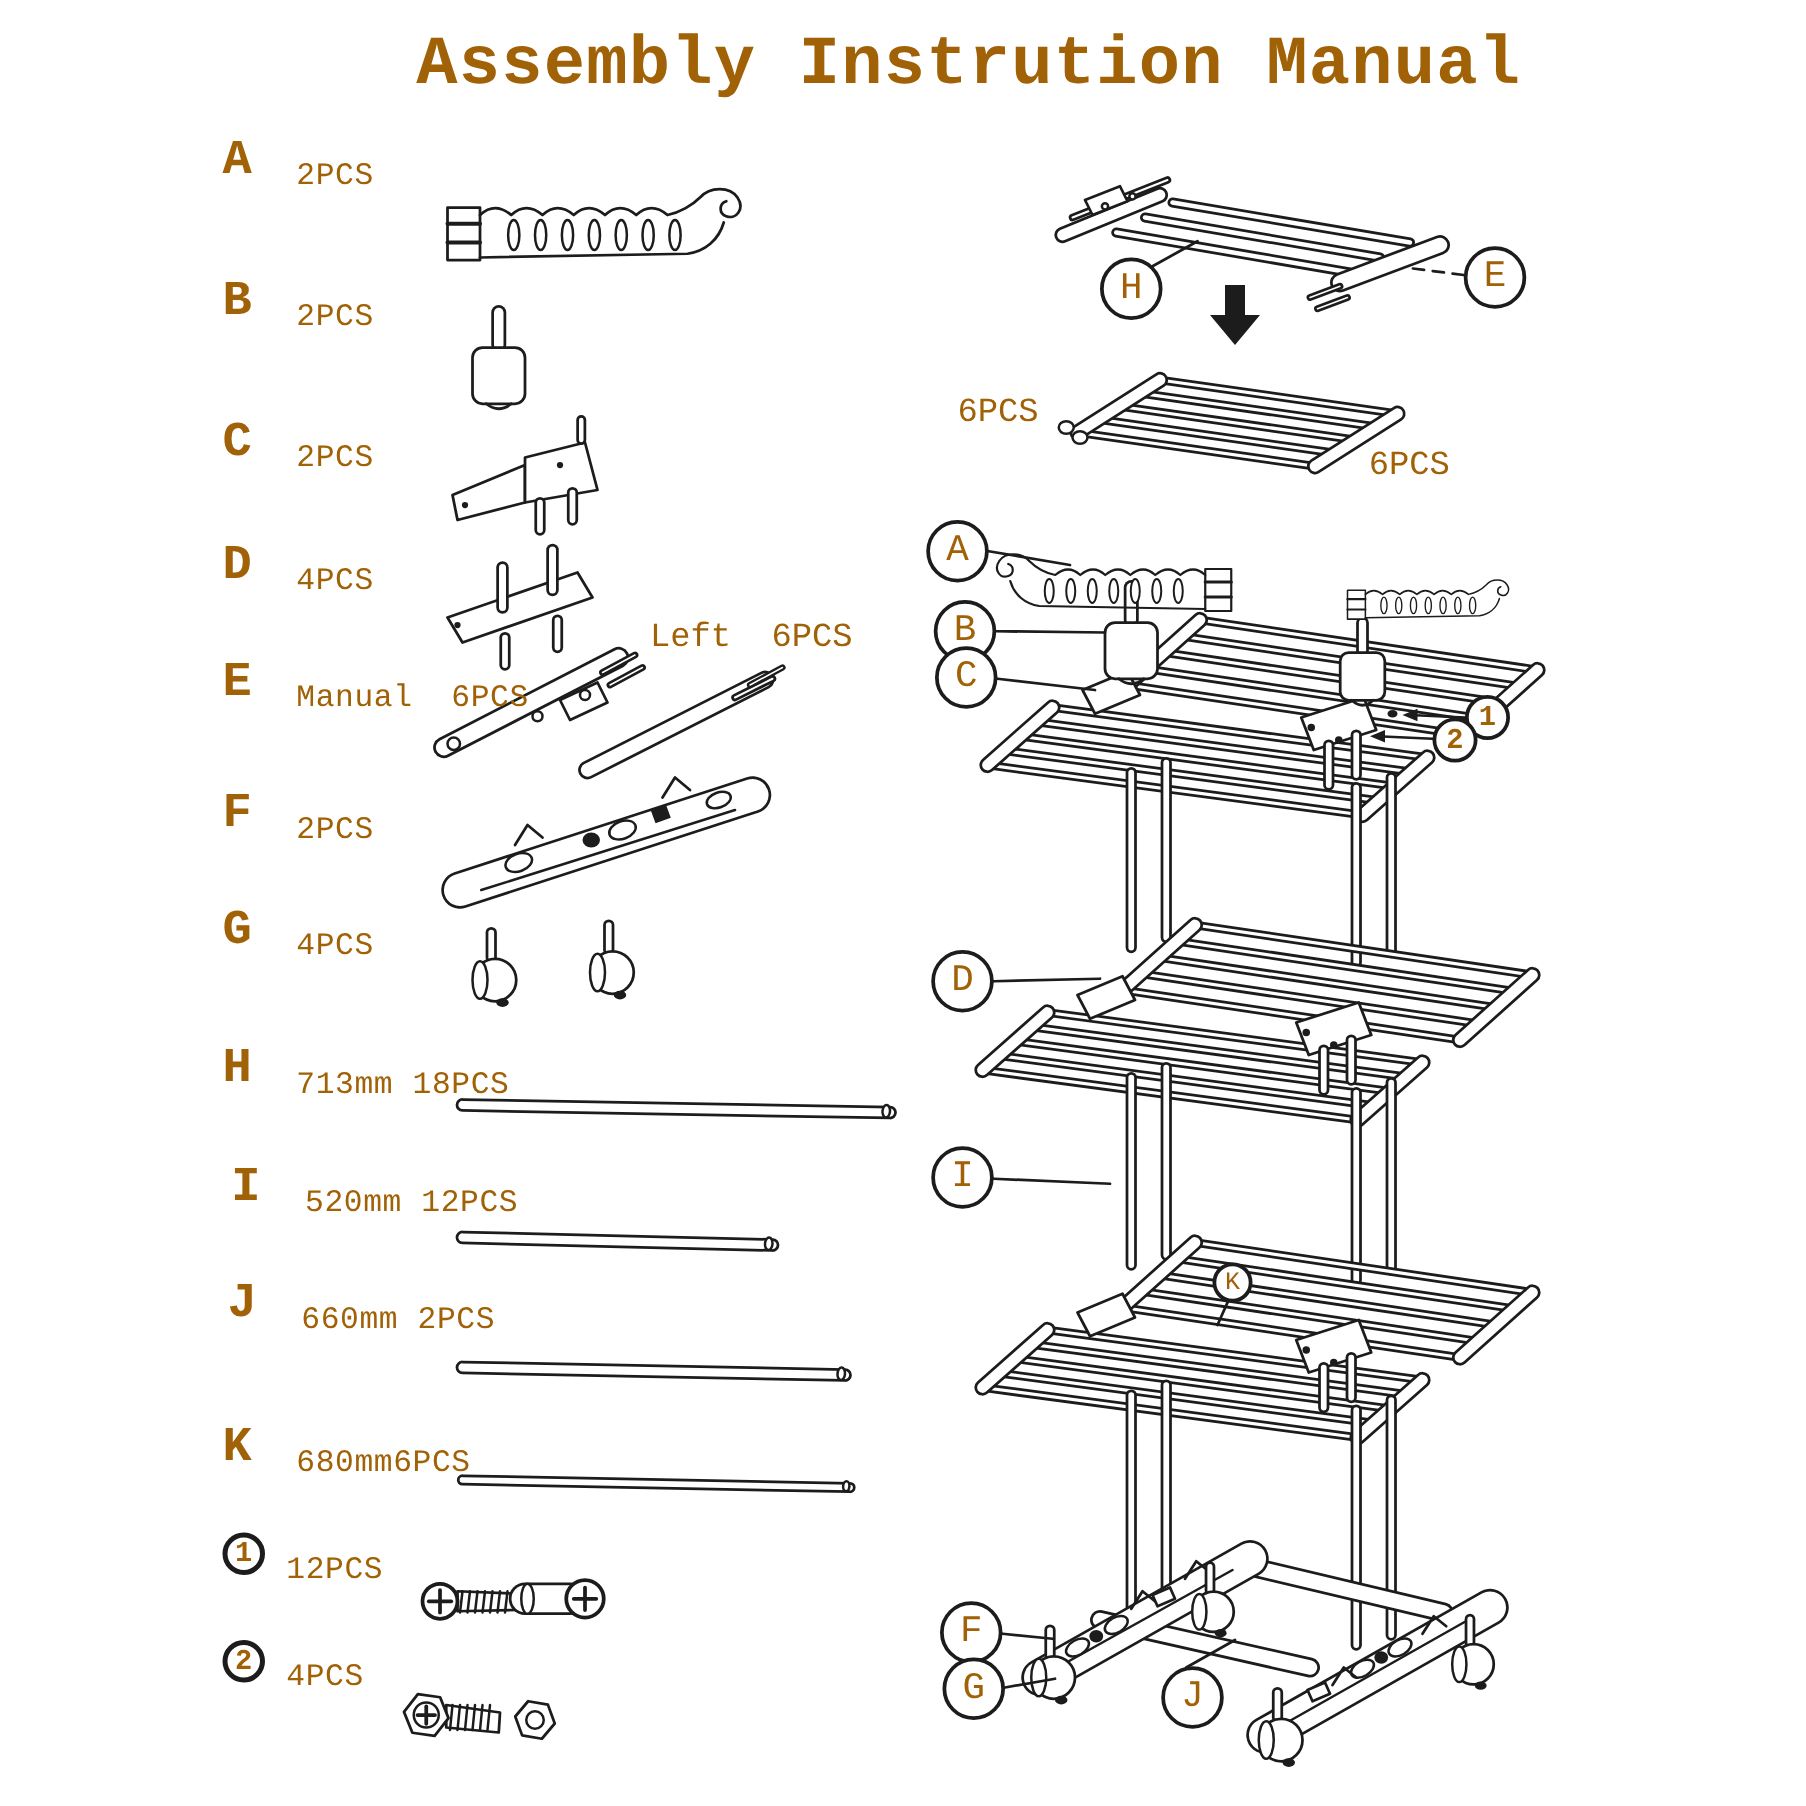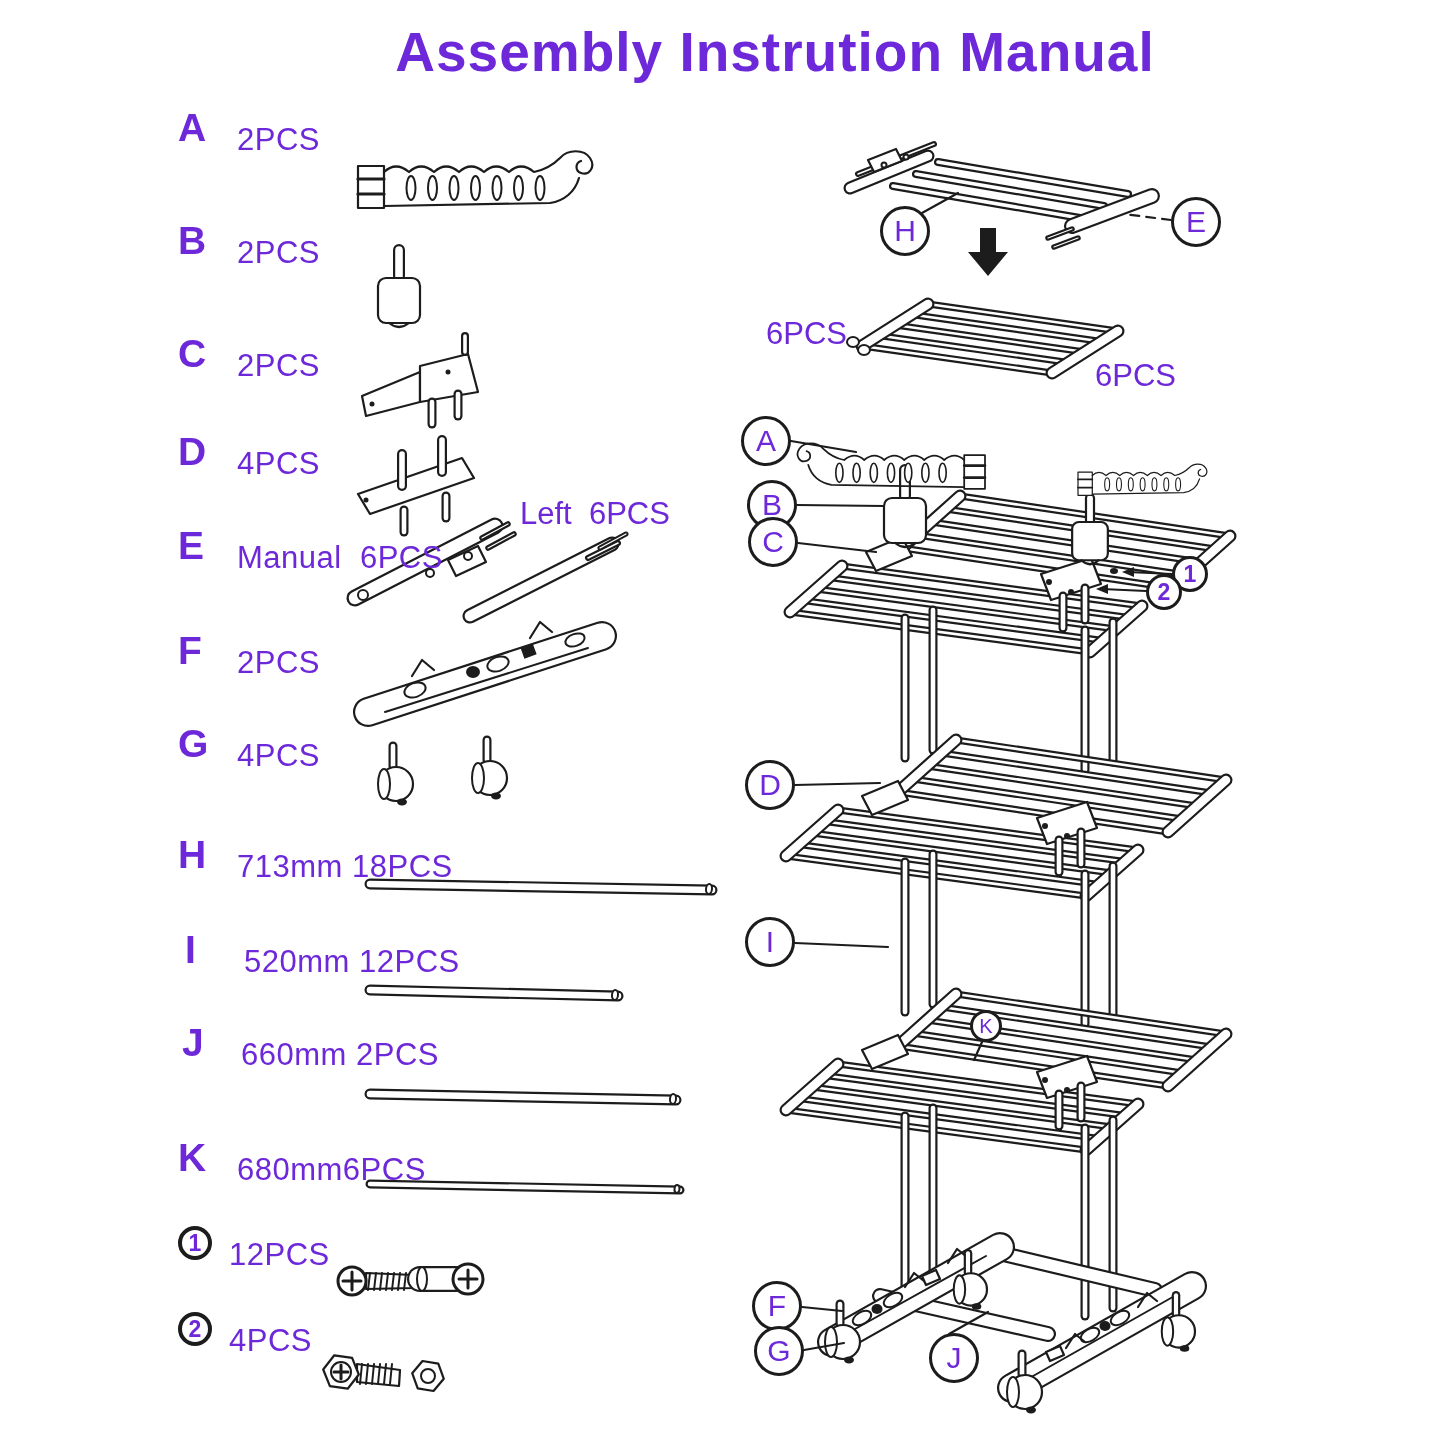--- a/index.html
+++ b/index.html
@@ -1,24 +1,24 @@
 <!DOCTYPE html>
 <html><head>
 <meta charset="utf-8">
 <style>
   html,body{margin:0;padding:0;background:#fff;}
   .page{position:relative;width:1445px;height:1445px;background:#ffffff;
-        font-family:Liberation Sans, sans-serif;color:#6d28d9;overflow:hidden;}
+        font-family:Liberation Mono, monospace;color:#a16207;overflow:hidden;}
   .title{position:absolute;top:20px;left:775px;transform:translateX(-50%);
          font-size:55px;font-weight:800;letter-spacing:1px;white-space:nowrap;}
   #art{position:absolute;left:0;top:0;}
   .part-row{position:absolute;left:178px;display:flex;align-items:center;gap:17px;height:48px;}
   .pletter{font-size:39px;font-weight:700;min-width:42px;}
-  .pqty{font-size:31px;white-space:pre;letter-spacing:.5px;margin-top:24px;}
-  .float-label{position:absolute;font-size:31px;white-space:pre;}
+  .pqty{font-size:25px;white-space:pre;letter-spacing:.5px;margin-top:24px;}
+  .float-label{position:absolute;font-size:27px;white-space:pre;}
   .num-circle{width:34px;height:34px;border:4px solid #1c1c1c;border-radius:50%;
               display:flex;align-items:center;justify-content:center;
               font-size:23px;font-weight:700;box-sizing:border-box;background:#fff;}
   .callout{position:absolute;border:3px solid #1c1c1c;border-radius:50%;
            display:flex;align-items:center;justify-content:center;background:#fff;
            box-sizing:border-box;}
   .callout.big{width:50px;height:50px;font-size:30px;font-weight:400;}
   .callout.small{width:32px;height:32px;font-size:20px;}
   .callout.num{width:36px;height:36px;font-size:23px;font-weight:700;}
 </style>

